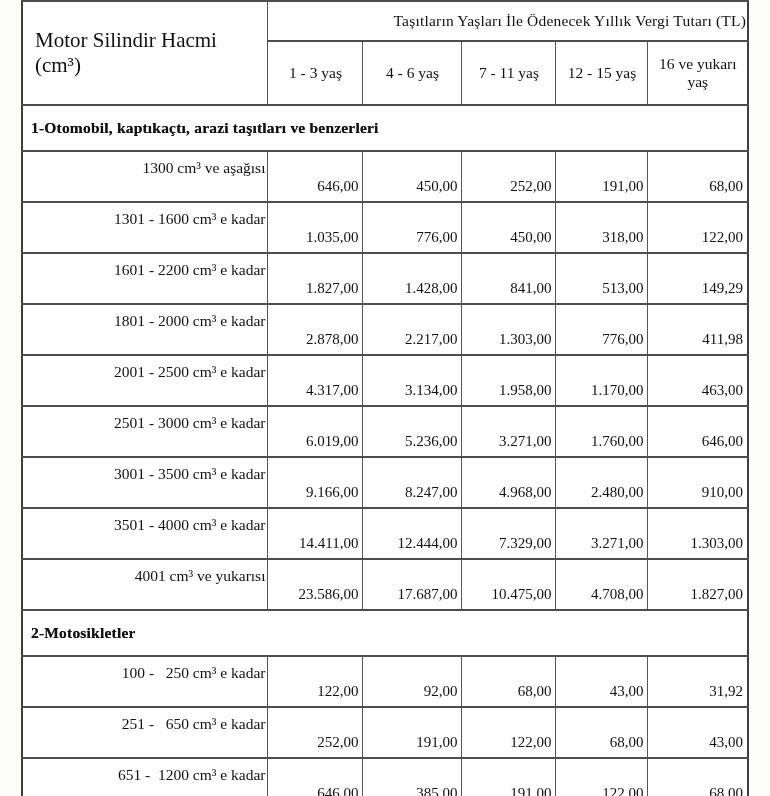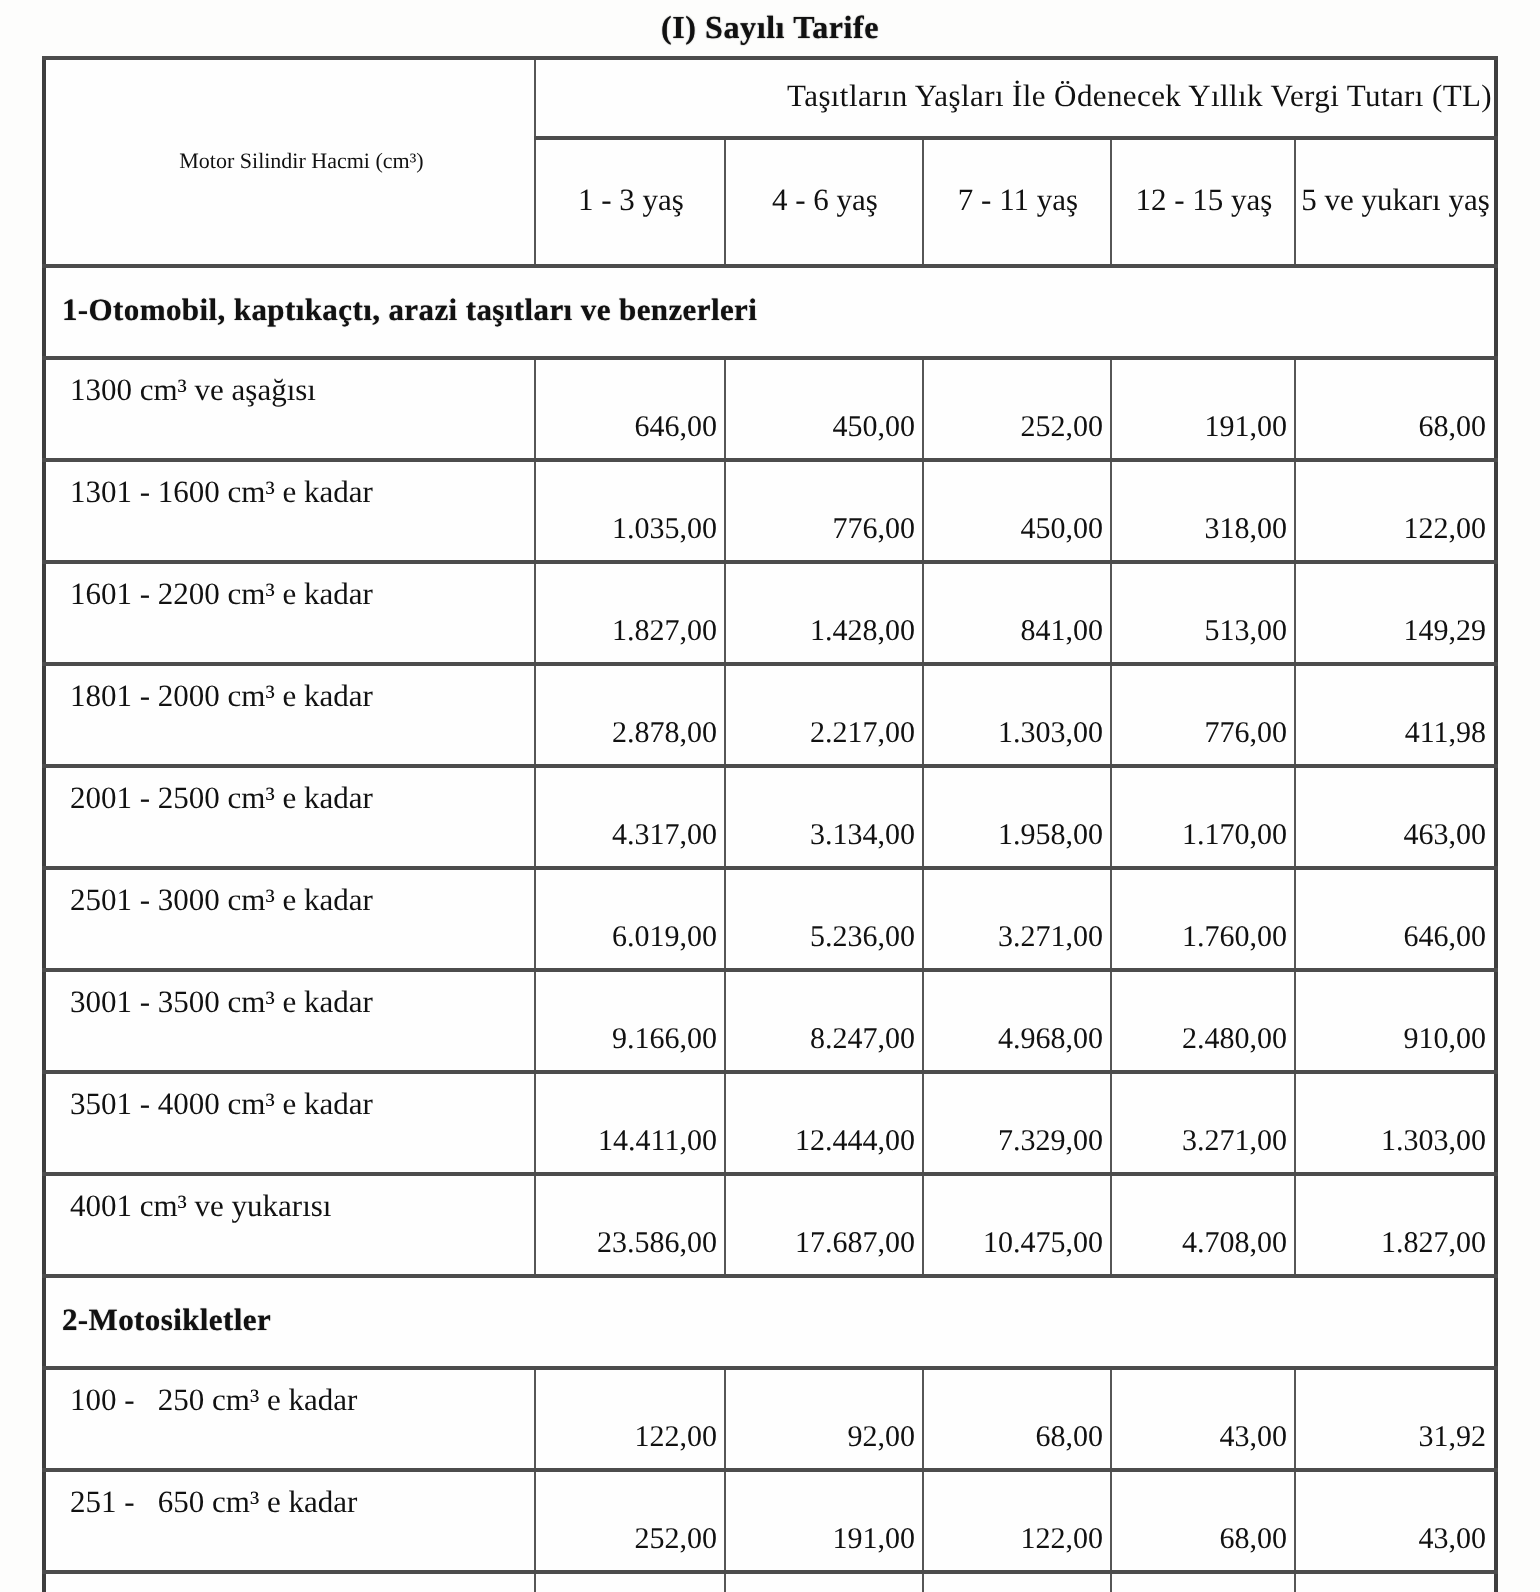--- a/index.html
+++ b/index.html
@@ -43,24 +43,24 @@
     border-top: 2px solid #4c4c4c;
     border-bottom: 2px solid #4c4c4c;
   }
   th, td {
     font-weight: normal;
     font-size: 15px;
     overflow: hidden;
   }
   th.col1-header {
     height: 100px;
-    text-align: center;
+    text-align: left;
     vertical-align: middle;
     padding-left: 12px;
-    font-size: 11px;
+    font-size: 21px;
     border-right: 2px solid #4c4c4c;
   }
   th.span-header {
     height: 36px;
     text-align: right;
     vertical-align: middle;
     font-size: 15.5px;
     letter-spacing: 0.2px;
   }
   th.age-header {
@@ -76,63 +76,62 @@
     text-align: left;
     vertical-align: middle;
     padding-left: 8px;
     font-size: 15.5px;
     letter-spacing: 0.2px;
     text-shadow: 0 0 0.5px rgba(0,0,0,0.7);
     margin-top: 24px;
   }
   td.row-label {
     height: 42px;
-    text-align: left;
+    text-align: right;
     vertical-align: top;
     padding: 7px 2px 0 12px;
     font-size: 15.5px;
     white-space: pre;
     border-right: 2px solid #4c4c4c;
   }
   td.num {
     text-align: right;
     vertical-align: bottom;
     padding: 0 4px 6px 0;
     font-size: 15px;
     font-variant-numeric: tabular-nums;
   }
   
   .tariff, .doc-title { -webkit-font-smoothing: none; }
 </style>
 </head>
 <body>
 
 <div class="page">
-  <div class="doc-title">(I) Sayılı Tarife</div>
 
   <table class="tariff">
     <colgroup>
       <col style="width:246px">
       <col style="width:95px">
       <col style="width:99px">
       <col style="width:94px">
       <col style="width:92px">
       <col style="width:100px">
     </colgroup>
     <thead>
       <tr>
         <th class="col1-header" rowspan="2">Motor Silindir Hacmi  (cm³)</th>
         <th class="span-header" colspan="5">Taşıtların Yaşları İle Ödenecek Yıllık Vergi Tutarı (TL)</th>
       </tr>
       <tr id="age-header-row">
           <th class="age-header">1 - 3 yaş</th>
           <th class="age-header">4 - 6 yaş</th>
           <th class="age-header">7 - 11 yaş</th>
           <th class="age-header">12 - 15 yaş</th>
-          <th class="age-header">5 ve yukarı yaş</th>
+          <th class="age-header">16 ve yukarı yaş</th>
         </tr>
     </thead>
     <tbody id="table-body">
         <tr>
           <td class="section-cell" colspan="6">1-Otomobil, kaptıkaçtı, arazi taşıtları ve benzerleri</td>
         </tr>
         <tr>
           <td class="row-label">1300 cm³ ve aşağısı</td>
           <td class="num">646,00</td>
           <td class="num">450,00</td>

